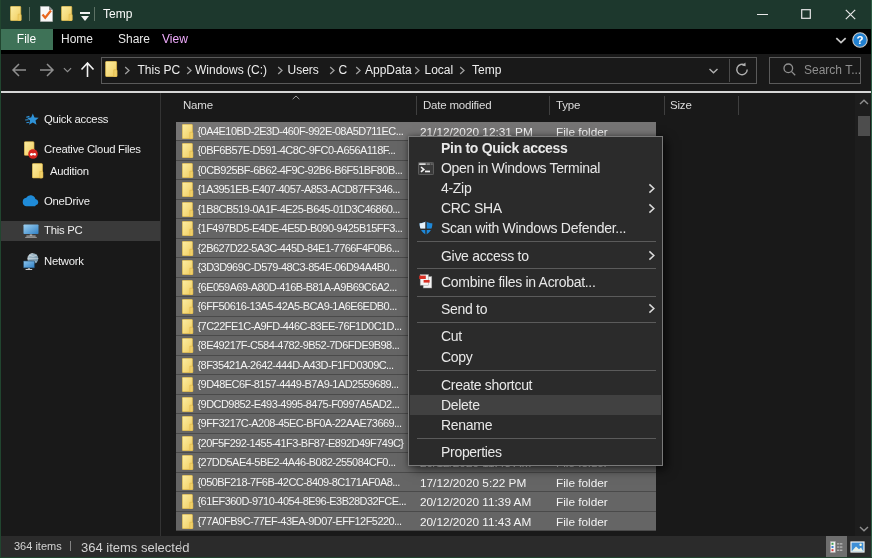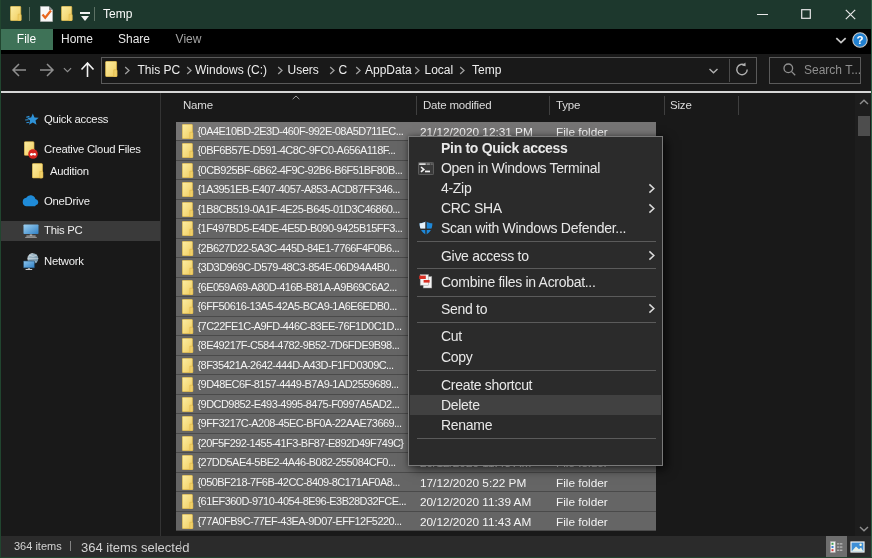--- a/index.html
+++ b/index.html
@@ -59,21 +59,21 @@
     </svg>
   <svg class="abs" style="left:845px;top:8.5px" width="11" height="11" viewBox="0 0 11 11">
       <path d="M0.8 0.8 L10.2 10.2 M10.2 0.8 L0.8 10.2" stroke="#e8e8e8" stroke-width="1.2"></path>
     </svg>
 </div>
 
 <div class="abs" style="left:0;top:29px;width:872px;height:25px;background:#000">
   <div class="abs" style="left:0;top:0;width:53px;height:21px;background:#3e7257;color:#fff;font-size:12px;text-align:center;line-height:21px">File</div>
   <div class="abs" style="left:50px;top:0;width:54px;height:21px;color:#e8e8e8;font-size:12px;text-align:center;line-height:21px">Home</div>
   <div class="abs" style="left:107px;top:0;width:54px;height:21px;color:#e8e8e8;font-size:12px;text-align:center;line-height:21px">Share</div>
-  <div class="abs" style="left:162px;top:0;width:53px;height:21px;color:#a3a3a3;font-size:12px;text-align:center;line-height:21px">View</div>
+  <div class="abs" style="left:162px;top:0;width:53px;height:21px;color:#f0abfc;font-size:12px;line-height:21px">View</div>
   <svg style="position:absolute;left:835px;top:8px" width="12" height="7" viewBox="0 0 10 6">
       <path d="M1 1 L5 4.8 L9 1" fill="none" stroke="#c8c8c8" stroke-width="1.5"></path>
     </svg>
   <svg class="abs" style="left:852px;top:3px" width="16" height="16" viewBox="0 0 16 16">
     <circle cx="8" cy="8" r="7.2" fill="#2180d0" stroke="#c9c9c9" stroke-width="1.1"></circle>
     <text x="8" y="12.2" font-size="11.5" font-weight="bold" fill="#fff" text-anchor="middle" font-family="Liberation Sans">?</text>
   </svg>
 </div>
 
 <div class="abs" style="left:0;top:54px;width:872px;height:37px;background:#191919">
@@ -628,20 +628,23 @@
 <div class="mi" style="top:237.5px;">
       <span style="position:absolute;left:31px;top:0;line-height:20px;white-space:nowrap">Create shortcut</span>
     </div>
 <div class="mi" style="top:257.5px;background:#414141;">
       <span style="position:absolute;left:31px;top:0;line-height:20px;white-space:nowrap">Delete</span>
     </div>
 <div class="mi" style="top:278.0px;">
       <span style="position:absolute;left:31px;top:0;line-height:20px;white-space:nowrap">Rename</span>
     </div>
 <div style="position:absolute;left:8px;right:6px;top:301.0px;height:1px;background:#5b5b5b"></div>
+<div class="mi" style="top:304.5px;">
+      <span style="position:absolute;left:31px;top:0;line-height:20px;white-space:nowrap">Properties</span>
+    </div>
 </div>
 
 <div class="abs" style="left:0;top:536px;width:872px;height:22px;background:#2b2b2b">
   <div class="abs" style="left:14px;top:4px;font-size:11px;color:#d2d2d2">364 items</div>
   <div class="abs" style="left:69px;top:3px;font-size:11.5px;color:#8a8a8a">|</div>
   <div class="abs" style="left:81px;top:4px;font-size:13px;color:#d2d2d2">364 items selected</div>
   <div class="abs" style="left:179px;top:3px;font-size:11.5px;color:#8a8a8a">|</div>
 
   <div class="abs" style="left:826px;top:0;width:21px;height:22px;background:#6e6e6e"></div>
   <svg class="abs" style="left:830px;top:5px" width="13" height="12" viewBox="0 0 13 12">

